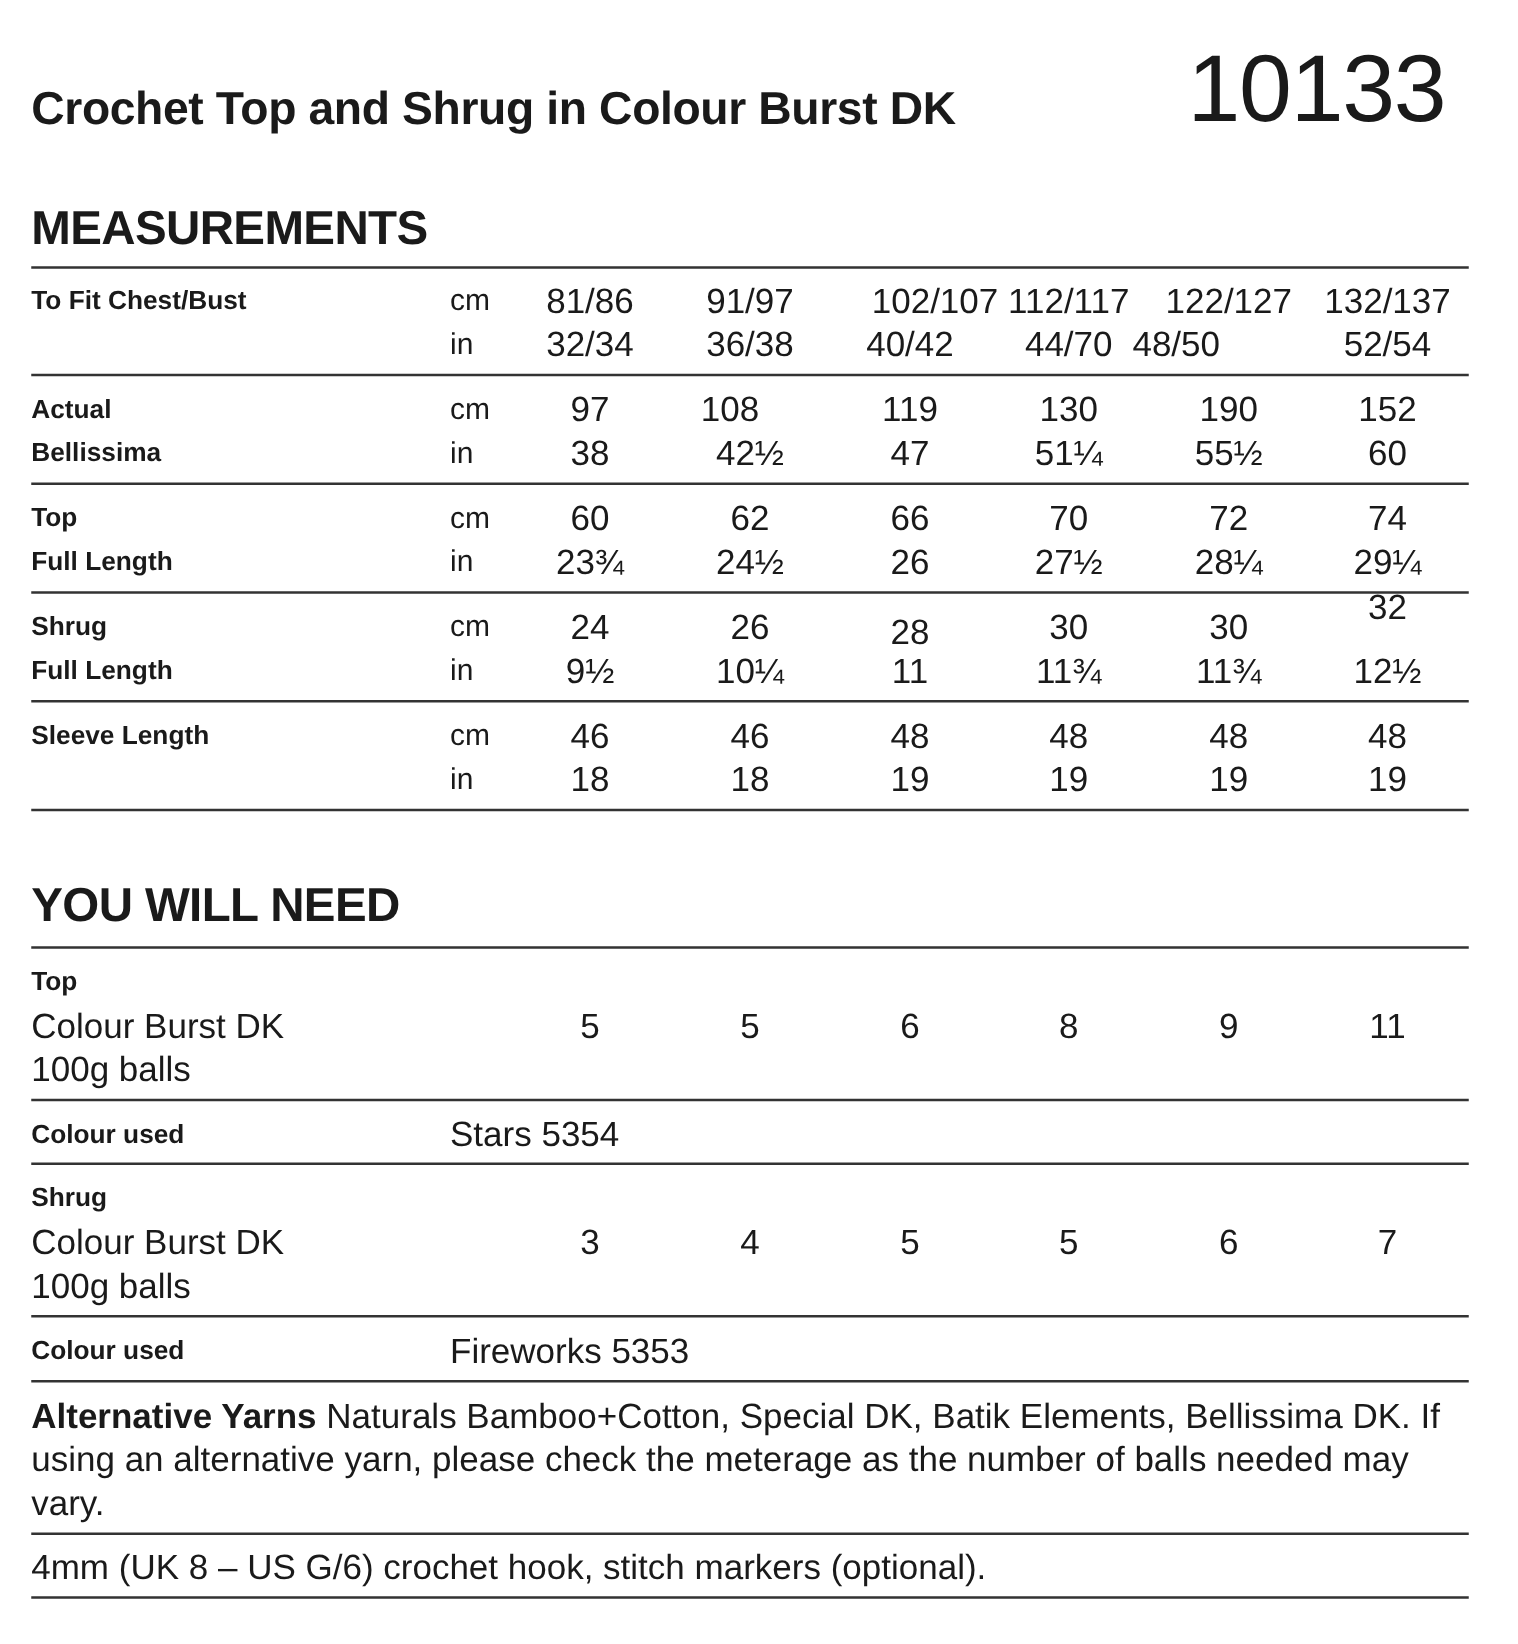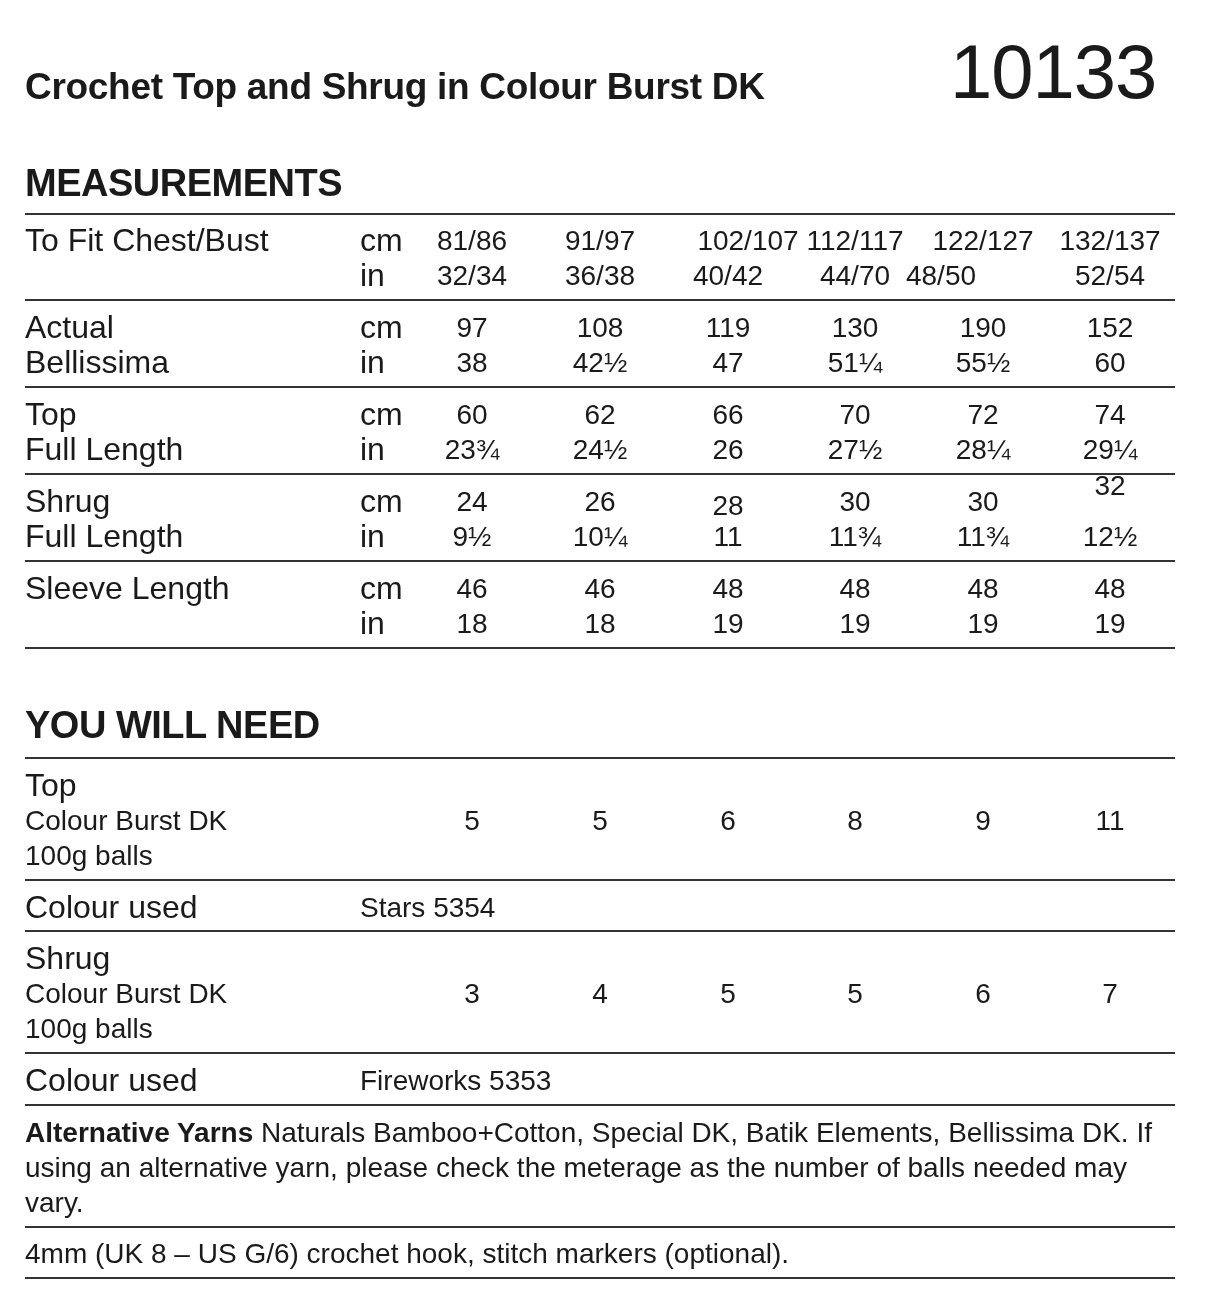--- a/index.html
+++ b/index.html
@@ -3,23 +3,23 @@
 <meta charset="utf-8">
 <style>
   html, body { margin:0; padding:0; background:#ffffff; }
   body { width:1214px; height:1315px; position:relative; overflow:hidden;
          font-family:"Liberation Sans", sans-serif; color:#1a1a1a; }
   .abs { position:absolute; white-space:nowrap; }
   .title { left:25px; top:66px; font-size:37px; font-weight:bold; letter-spacing:-0.3px; }
   .pattern-no { left:950px; top:28px; font-size:76px; font-weight:normal; letter-spacing:-1px; }
   .section-heading { left:25px; font-size:38px; font-weight:bold; letter-spacing:-0.5px; }
   .rule { position:absolute; left:25px; width:1150px; height:0; border-top:2px solid #333; }
-  .lbl { left:25px; font-size:32px; font-weight:normal; line-height:35px; }
+  .lbl { left:25px; font-size:21px; font-weight:bold; line-height:35px; }
   .txt { font-size:28px; line-height:35px; }
-  .unit { left:360px; font-size:32px; line-height:35px; }
+  .unit { left:360px; font-size:24px; line-height:35px; }
   .val { font-size:28px; line-height:35px; width:130px; text-align:center; }
   .para { left:25px; width:1140px; font-size:28px; line-height:35px; white-space:normal; }
   .para b { font-weight:bold; }
 </style>
 </head>
 <body>
 
 <div class="abs title">Crochet Top and Shrug in Colour Burst DK</div>
 <div class="abs pattern-no">10133</div>
 
@@ -44,21 +44,21 @@
   <div class="abs val" style="top:258px;left:1045px">52/54</div>
 </div>
 <div class="rule" style="top:299px"></div>
 
 <div>
   <div class="abs lbl" style="top:310px">Actual</div>
   <div class="abs lbl" style="top:345px">Bellissima</div>
   <div class="abs unit" style="top:310px">cm</div>
   <div class="abs unit" style="top:345px">in</div>
   <div class="abs val" style="top:310px;left:407px">97</div>
-  <div class="abs val" style="top:310px;left:535px">108</div>
+  <div class="abs val" style="top:310px;left:519px">108</div>
   <div class="abs val" style="top:310px;left:663px">119</div>
   <div class="abs val" style="top:310px;left:790px">130</div>
   <div class="abs val" style="top:310px;left:918px">190</div>
   <div class="abs val" style="top:310px;left:1045px">152</div>
   <div class="abs val" style="top:345px;left:407px">38</div>
   <div class="abs val" style="top:345px;left:535px">42½</div>
   <div class="abs val" style="top:345px;left:663px">47</div>
   <div class="abs val" style="top:345px;left:790px">51¼</div>
   <div class="abs val" style="top:345px;left:918px">55½</div>
   <div class="abs val" style="top:345px;left:1045px">60</div>

